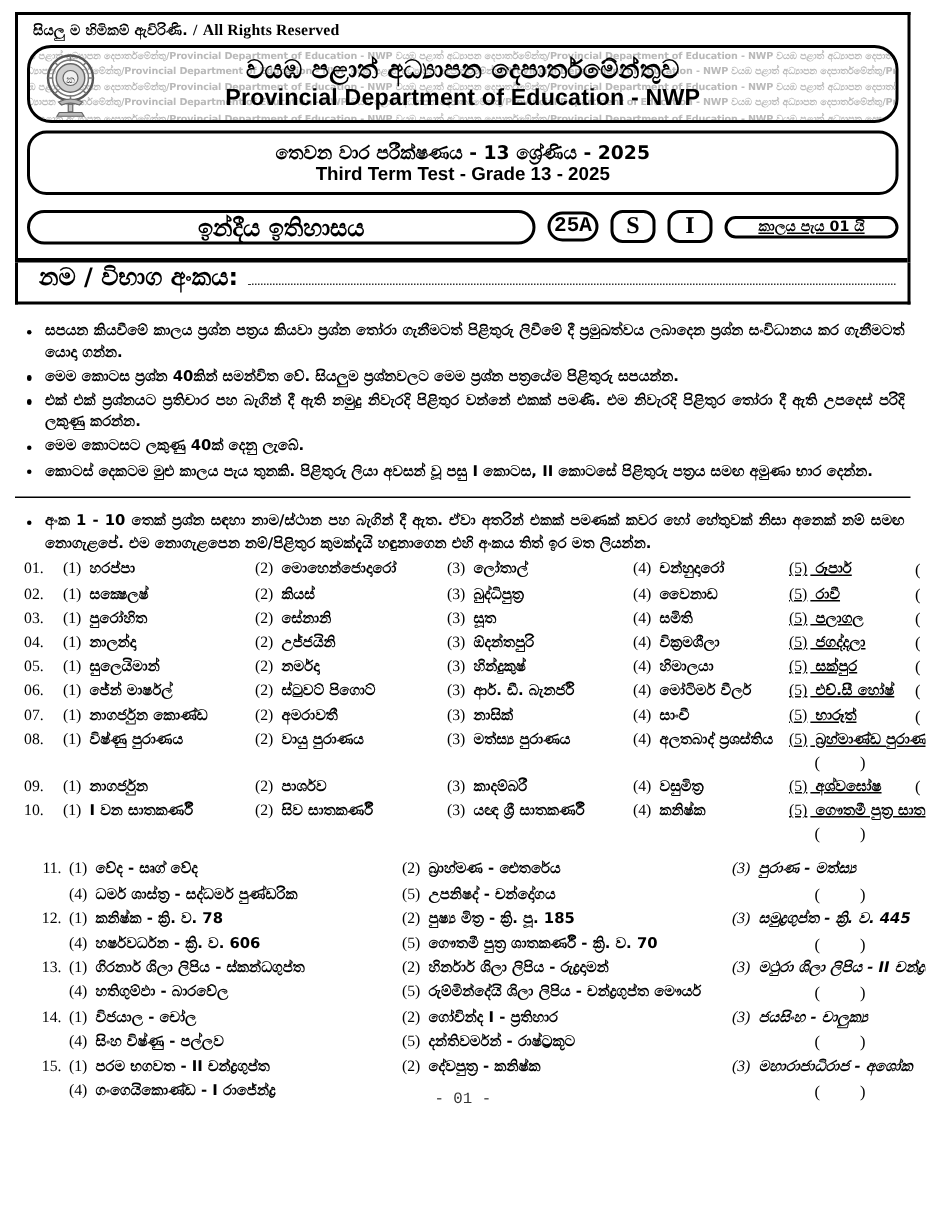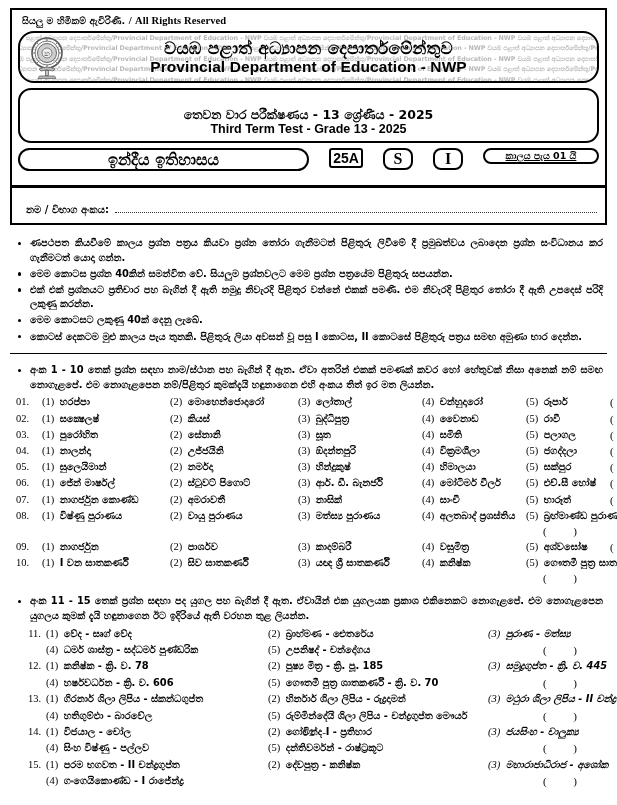--- a/index.html
+++ b/index.html
@@ -84,51 +84,51 @@
     font-size: 15.5px;
     font-weight: bold;
     line-height: 18px;
     letter-spacing: .1px;
   }
 
   
   .term-box {
     border: 2px solid #000;
     border-radius: 13px;
-    padding: 17px 4px 4px 4px;
+    padding: 5px 4px 4px 4px;
     text-align: center;
     margin-bottom: 5px;
   }
   .term-si { font-size: 12.5px; font-weight: bold; line-height: 15px; }
   .term-en {
     font-family: "Liberation Sans", sans-serif;
     font-size: 12.5px; font-weight: bold; line-height: 15px;
   }
 
   
   .subject-row {
     display: flex;
-    align-items: flex-start;
-    gap: 20px;
+    align-items: center;
+    gap: 8px;
     margin-bottom: 5px;
     height: 32px;
   }
   .subject-box {
     flex: 1 1 auto;
     border: 2px solid #000;
     border-radius: 13px;
     display: flex; align-items: center; justify-content: center;
     font-size: 16px; font-weight: bold;
   }
   .code-box {
     width: 34px;
     border: 2px solid #000;
-    border-radius: 3px;
+    border-radius: 16px;
     display: flex; align-items: center; justify-content: center;
-    font-family: Liberation Sans, sans-serif;
+    font-family: Liberation Mono, monospace;
     font-size: 14px; font-weight: bold;
   }
   .letter-box {
     width: 30px;
     border: 2px solid #000;
     border-radius: 8px;
     display: flex; align-items: center; justify-content: center;
     font-family: "Liberation Serif", serif;
     font-size: 16px; font-weight: bold;
   }
@@ -141,22 +141,22 @@
   }
 
   .thickrule {
     border-top: 3px solid #000;
     margin: 0 -6px 0 -6px;
   }
   .name-row {
     border-left: 2px solid #000;
     border-right: 2px solid #000;
     border-bottom: 2px solid #000;
-    padding: 16px 8px 7px 14px;
-    font-size: 10px; font-weight: bold;
+    padding: 0 8px 7px 14px;
+    font-size: 16px; font-weight: bold;
     display: flex; align-items: baseline;
     white-space: nowrap;
     overflow: hidden;
   }
   .dotted {
     flex: 1 1 auto;
     border-bottom: 1.6px dotted #333;
     margin-left: 6px;
     margin-bottom: 2px;
     height: 1px;
@@ -216,21 +216,21 @@
     font-size: 10.5px;
     font-weight: normal;
     margin-right: 2px;
   }
 
   
   .c1 { width: 128px; }
   .c2 { width: 128px; }
   .c3 { width: 124px; }
   .c4 { width: 104px; }
-  .c5 { width: 84px; }
+  .c5 { width: 84px; text-decoration: underline; }
   .paren {
     flex: none;
     font-family: "Liberation Serif", serif;
     font-weight: normal;
     font-size: 11px;
     width: 42px;
     text-align: left;
     letter-spacing: 12px;
   }
 
@@ -337,21 +337,21 @@
     <div class="thickrule"></div>
   </div>
 
   <div class="name-row">
     <span>නම / විභාග අංකය:</span>
     <span class="dotted"></span>
   </div>
 
   <div class="instructions">
     <ul class="bullets" id="g1">
-        <li>ණපථපත කියවීමේ කාලය ප්‍රශ්න පත්‍රය කියවා ප්‍රශ්න තෝරා ගැනීමටත් පිළිතුරු ලිවීමේ දී ප්‍රමුඛත්වය ලබාදෙන ප්‍රශ්න සංවිධානය කර ගැනීමටත් යොදා ගන්න.</li>
+        <li>සපයන කියවීමේ කාලය ප්‍රශ්න පත්‍රය කියවා ප්‍රශ්න තෝරා ගැනීමටත් පිළිතුරු ලිවීමේ දී ප්‍රමුඛත්වය ලබාදෙන ප්‍රශ්න සංවිධානය කර ගැනීමටත් යොදා ගන්න.</li>
         <li>මෙම කොටස ප්‍රශ්න 40කින් සමන්විත වේ. සියලුම ප්‍රශ්නවලට මෙම ප්‍රශ්න පත්‍රයේම පිළිතුරු සපයන්න.</li>
         <li>එක් එක් ප්‍රශ්නයට ප්‍රතිචාර පහ බැගින් දී ඇති නමුදු නිවැරදි පිළිතුර වන්නේ එකක් පමණි. එම නිවැරදි පිළිතුර තෝරා දී ඇති උපදෙස් පරිදි ලකුණු කරන්න.</li>
         <li>මෙම කොටසට ලකුණු 40ක් දෙනු ලැබේ.</li>
         <li>කොටස් දෙකටම මුළු කාලය පැය තුනකි. පිළිතුරු ලියා අවසන් වූ පසු I කොටස,  II කොටසේ පිළිතුරු පත්‍රය සමඟ අමුණා භාර දෙන්න.</li>
       </ul>
   </div>
 
   <hr class="sep">
 
   <div class="qsection">
@@ -450,23 +450,20 @@
           <span class="opt c4"><span class="lab">(4)</span> කනිෂ්ක</span>
           <span class="opt c5"><span class="lab">(5)</span> ගෞතමී පුත්‍ර සාතකර්ණී</span>
         </div>
         <div class="row-paren-only">
           <span class="trailparen">( )</span>
         </div>
       </div>
   </div>
 
   <div class="qsection" style="margin-top:8px">
-    <ul class="bullets" id="g3">
-        <li>අංක 11 - 15 තෙක් ප්‍රශ්න සඳහා පද යුගල පහ බැගින් දී ඇත. ඒවායින් එක යුගලයක ප්‍රකාශ එකිනෙකට නොගැළපේ. එම නොගැළපෙන යුගලය කුමක් දැයි හඳුනාගෙන ඊට ඉදිරියේ ඇති වරහන තුළ ලියන්න.</li>
-      </ul>
     <div class="qlist" id="q1115">
         <div class="prow">
           <span class="pnum">11.</span>
           <span class="opt p1"><span class="lab">(1)</span> වේද - සෘග් වේද</span>
           <span class="opt p2"><span class="lab">(2)</span> බ්‍රාහ්මණ - ඓතරේය</span>
           <span class="opt p3"><span class="lab">(3)</span> පුරාණ - මත්ස්‍ය</span>
         </div>
         <div class="prow">
           <span class="pindent"></span>
           <span class="opt p1"><span class="lab">(4)</span> ධර්ම ශාස්ත්‍ර - සද්ධර්ම පුණ්ඩරික</span>

